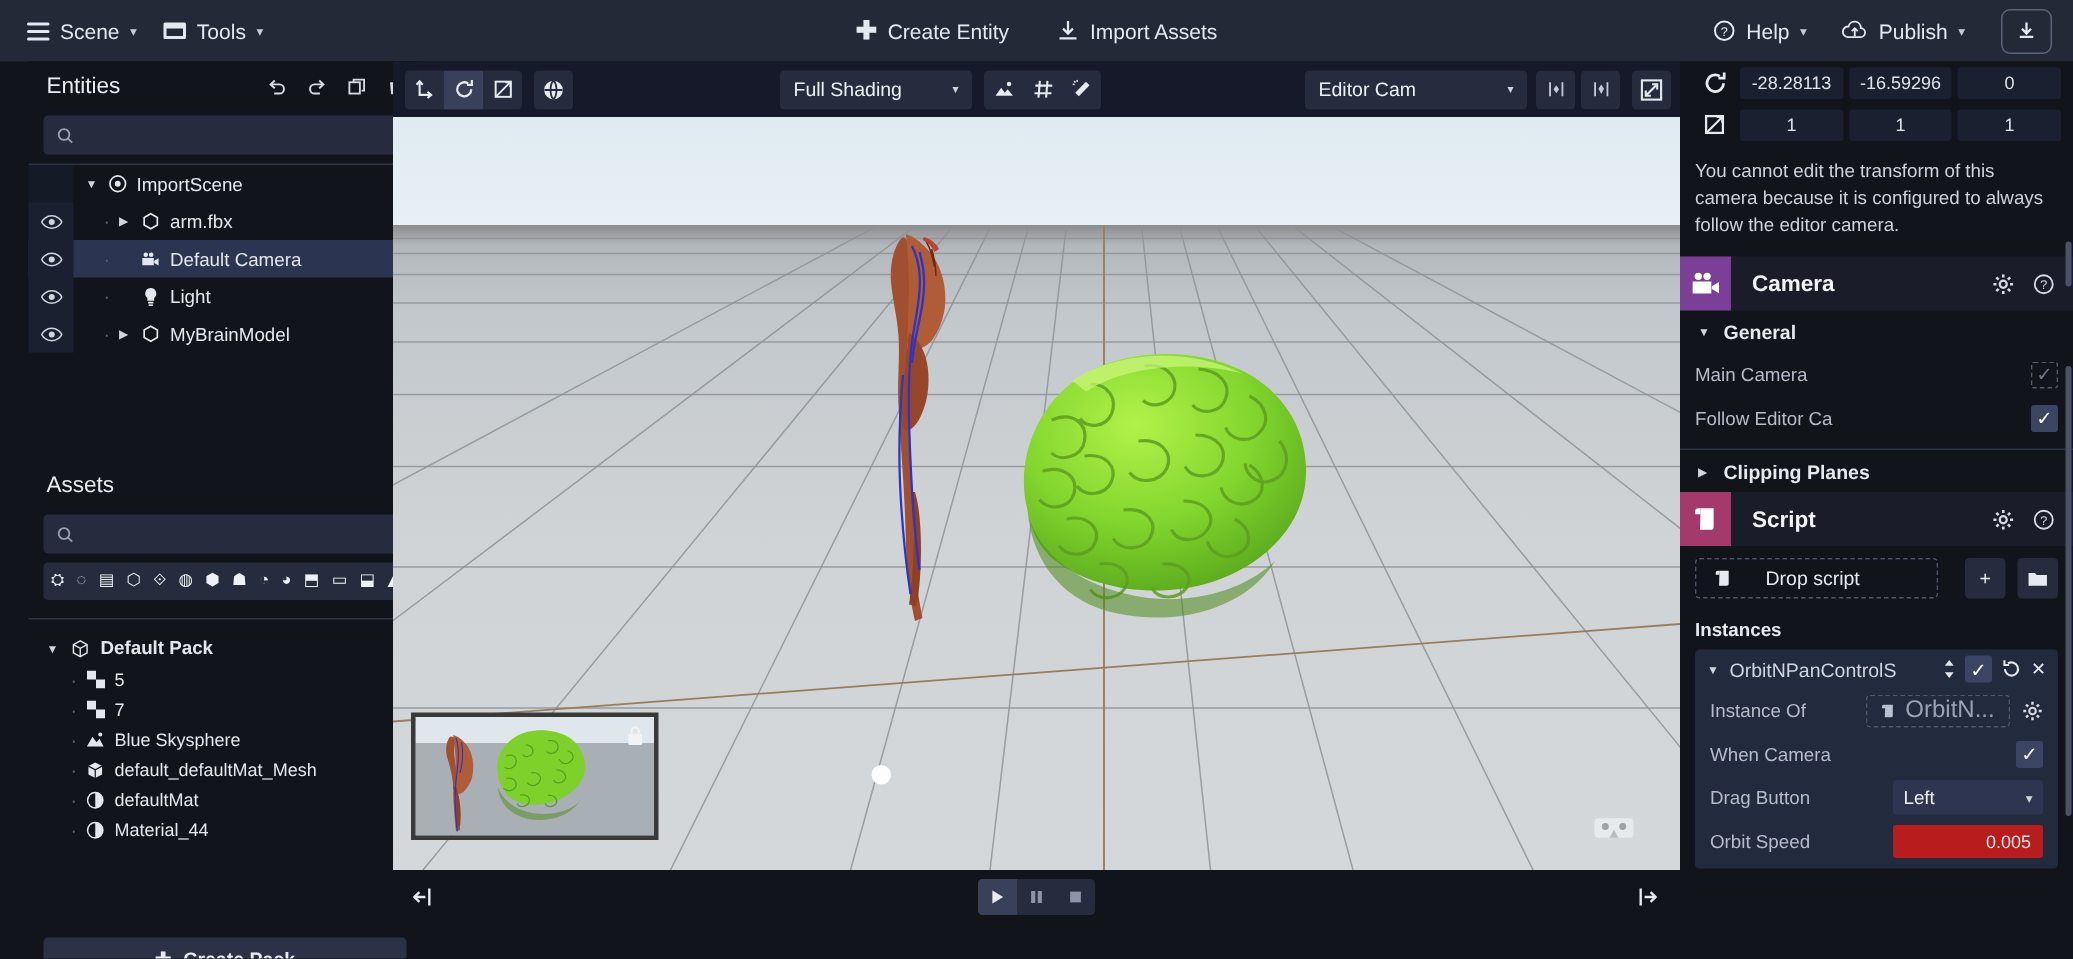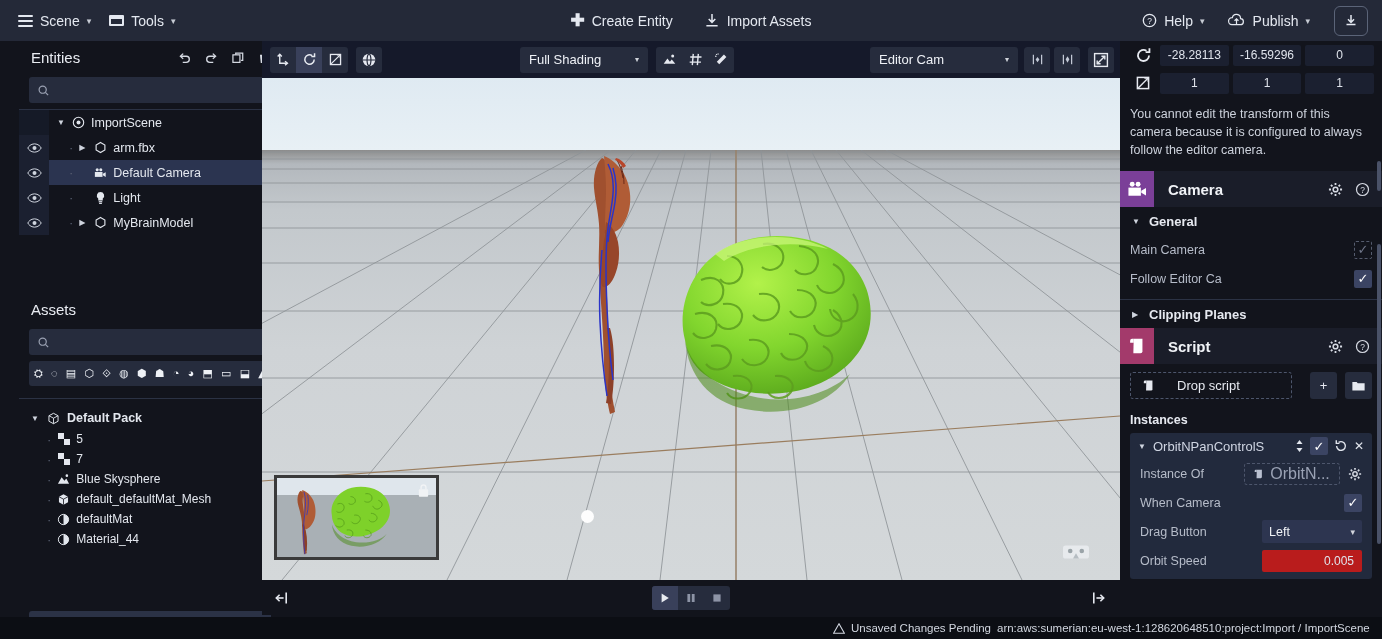--- a/index.html
+++ b/index.html
@@ -56,21 +56,21 @@
   .trow { display: flex; align-items: center; height: 25px; cursor: pointer; }
   .trow.sel { background: #2b3450; }
   .eyecell { width: 30px; display: flex; justify-content: center; align-items: center;
              background: #1b2030; height: 25px; }
   .eyecell.empty { background: #151a27; }
   .trow .indent { display: flex; align-items: center; padding-left: 10px; gap: 6px; }
   .dot { color: #5a6174; font-size: 13px; line-height: 1; }
   .tri { font-size: 8px; color: #cfd4de; width: 9px; }
   .tlabel { font-size: 12.5px; color: #e3e7ee; }
 
-  .assets { position: absolute; top: 252px; left: 0; width: 300px; }
+  .assets { position: absolute; top: 266px; left: 0; width: 300px; }
   .icon-strip {
     margin: 2px 10px 0 10px; height: 25px; background: #262c3d; border-radius: 3px;
     display: flex; align-items: center; justify-content: space-between; padding: 0 5px;
     overflow: hidden;
   }
   .icon-strip span { font-size: 11px; color: #eef1f6; line-height: 1; cursor: pointer; }
   .pack-list { margin-top: 12px; border-top: 1px solid #2b3244; padding-top: 8px; }
   .pack-head { display: flex; align-items: center; gap: 7px; padding: 0 0 0 12px; height: 22px; cursor: pointer; }
   .pack-head .tlabel { font-weight: bold; font-size: 12.5px; }
   .arow { display: flex; align-items: center; gap: 6px; height: 20px; padding-left: 28px; cursor: pointer; }
@@ -959,29 +959,14 @@
       <div class="prow">
         <span class="plabel">Orbit Speed</span>
         <span class="numbox">0.005</span>
       </div>
     </div>
 
     <div class="scrollbar" style="top:120px; height:30px"></div>
     <div class="scrollbar" style="top:203px; height:300px"></div>
   </div>
 
-  <div class="status">
-    <span class="warn">
-      <span>
-        <svg class="ic" width="12" height="11" viewBox="0 0 12 11">
-            <path d="M6 .8l5.4 9.4H.6z" fill="none" stroke="#d2d7e0" stroke-width="1.1"></path>
-          </svg>
-      </span>
-      <span>Unsaved Changes Pending</span>
-    </span>
-    <span class="arn">
-      <span>arn:aws:sumerian:eu-west-1:128620648510:project:Import</span>
-      <span class="sep">/</span>
-      <span>ImportScene</span>
-    </span>
-  </div>
 
 </div>
 
 </body></html>

